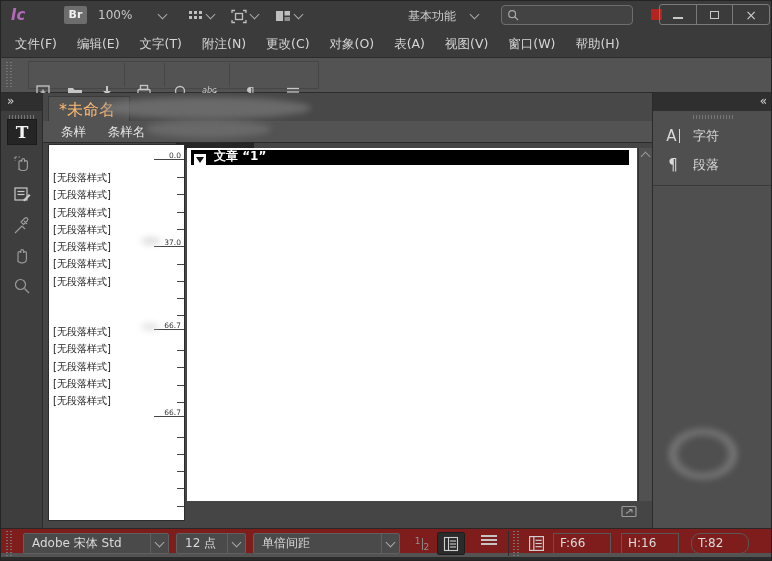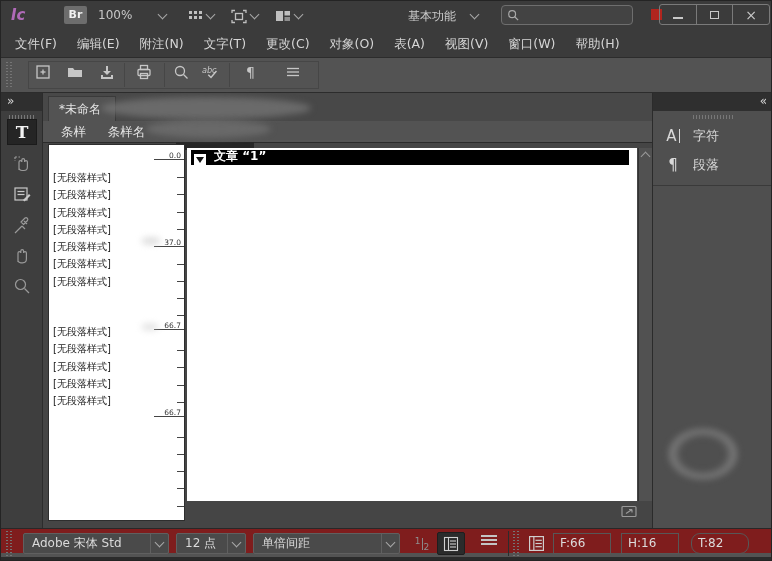--- a/index.html
+++ b/index.html
@@ -33,36 +33,36 @@
   
   .menubar{left:0;top:29px;width:772px;height:28px;background:#3b3b3b;display:flex;align-items:center;padding-left:4px;border-bottom:1px solid #2c2c2c;}
   .menu-item{padding:0 10px;line-height:28px;color:#d6d6d6;font-size:12.5px;white-space:nowrap;}
   
   .toolbar{left:0;top:57px;width:772px;height:35px;background:#535353;border-bottom:1px solid #2c2c2c;}
   .grip-v{width:6px;background-image:repeating-linear-gradient(to bottom,#757575 0 1px,transparent 1px 3px),
                         repeating-linear-gradient(to bottom,#757575 0 1px,transparent 1px 3px);
           background-size:2px 100%,2px 100%;background-position:0 0,4px 0;background-repeat:repeat-y;}
   .tb-frame{left:27px;top:3px;width:291px;height:28px;border:1px solid #464646;}
   .tb-sep{top:5px;width:1px;height:24px;background:#464646;}
-  .tb-icon{top:4px;width:20px;height:20px;display:flex;align-items:center;justify-content:center;color:#c6c6c6;}
+  .tb-icon{top:24px;width:20px;height:20px;display:flex;align-items:center;justify-content:center;color:#c6c6c6;}
   .tb-icon svg{stroke:#c6c6c6;fill:none;stroke-width:1.3;}
   
   .sidebar{left:0;top:92px;width:42px;height:435px;background:#3e3e3e;border-right:1px solid #2c2c2c;}
   .panel-head{height:18px;background:#2f2f2f;}
   .chevrons{color:#d8d8d8;font-size:12px;line-height:17px;padding:0 6px;}
   .dots{height:4px;background-image:repeating-linear-gradient(to right,#777 0 1px,transparent 1px 3px);margin:4px 8px 0 8px;}
   .tool{width:30px;height:26px;display:flex;align-items:center;justify-content:center;}
   .tool svg{stroke:#9a9a9a;fill:none;stroke-width:1.2;}
   .tool.bright svg{stroke:#c9c9c9;}
   .tool-active{background:#252525;border:1px solid #1b1b1b;color:#f2f2f2;
                font-family:"DejaVu Serif","Liberation Serif",serif;font-weight:bold;font-size:17px;}
   
   .doctab-bar{left:42px;top:92px;width:609px;height:28px;background:#484848;}
-  .doctab{left:5px;top:3px;height:25px;padding:0 14px 0 10px;background:#535353;color:#e5e5e5;
-          line-height:25px;font-size:12px;border:1px solid #3a3a3a;border-bottom:none;}
+  .doctab{left:5px;top:3px;height:25px;padding:0 14px 0 10px;background:#535353;color:#fdba74;
+          line-height:25px;font-size:16px;border:1px solid #3a3a3a;border-bottom:none;}
   .viewtabs{left:42px;top:120px;width:609px;height:22px;background:#535353;border-bottom:1px solid #2b2b2b;}
   .viewtab{display:inline-block;color:#e6e6e6;font-size:12.5px;line-height:21px;margin-left:18px;}
   .dark-box{left:133px;top:49px;width:78px;height:8px;background:#262626;}
   
   .editor{left:42px;top:142px;width:609px;height:385px;background:#454545;}
   .stylecol{left:5px;top:1px;width:137px;height:377px;background:#ffffff;border:1px solid #2e2e2e;}
   .style-row{height:17.3px;line-height:17.3px;padding-left:4px;color:#1c1c1c;font-size:10px;white-space:nowrap;overflow:hidden;}
   .ruler-tick{right:0;width:7px;border-top:1px solid #444;}
   .ruler-lab{right:0;width:30px;border-bottom:1px solid #444;color:#333;font-size:7.5px;text-align:right;padding-right:3px;height:9px;line-height:9px;}
   .storyarea{left:144px;top:5px;width:450px;height:353px;background:#ffffff;}
@@ -163,22 +163,22 @@
         </div>
       <div class="win-btn" style="font-size:14px;">
           <span>×</span>
         </div>
     </div>
   </div>
 
   <div class="abs menubar" id="menubar">
       <div class="menu-item">文件(F)</div>
       <div class="menu-item">编辑(E)</div>
+      <div class="menu-item">文字(T)</div>
       <div class="menu-item">附注(N)</div>
-      <div class="menu-item">文字(T)</div>
       <div class="menu-item">更改(C)</div>
       <div class="menu-item">对象(O)</div>
       <div class="menu-item">表(A)</div>
       <div class="menu-item">视图(V)</div>
       <div class="menu-item">窗口(W)</div>
       <div class="menu-item">帮助(H)</div>
     </div>
 
   <div class="abs toolbar">
     <div class="abs grip-v" style="left:5px;top:4px;height:26px;"></div>

